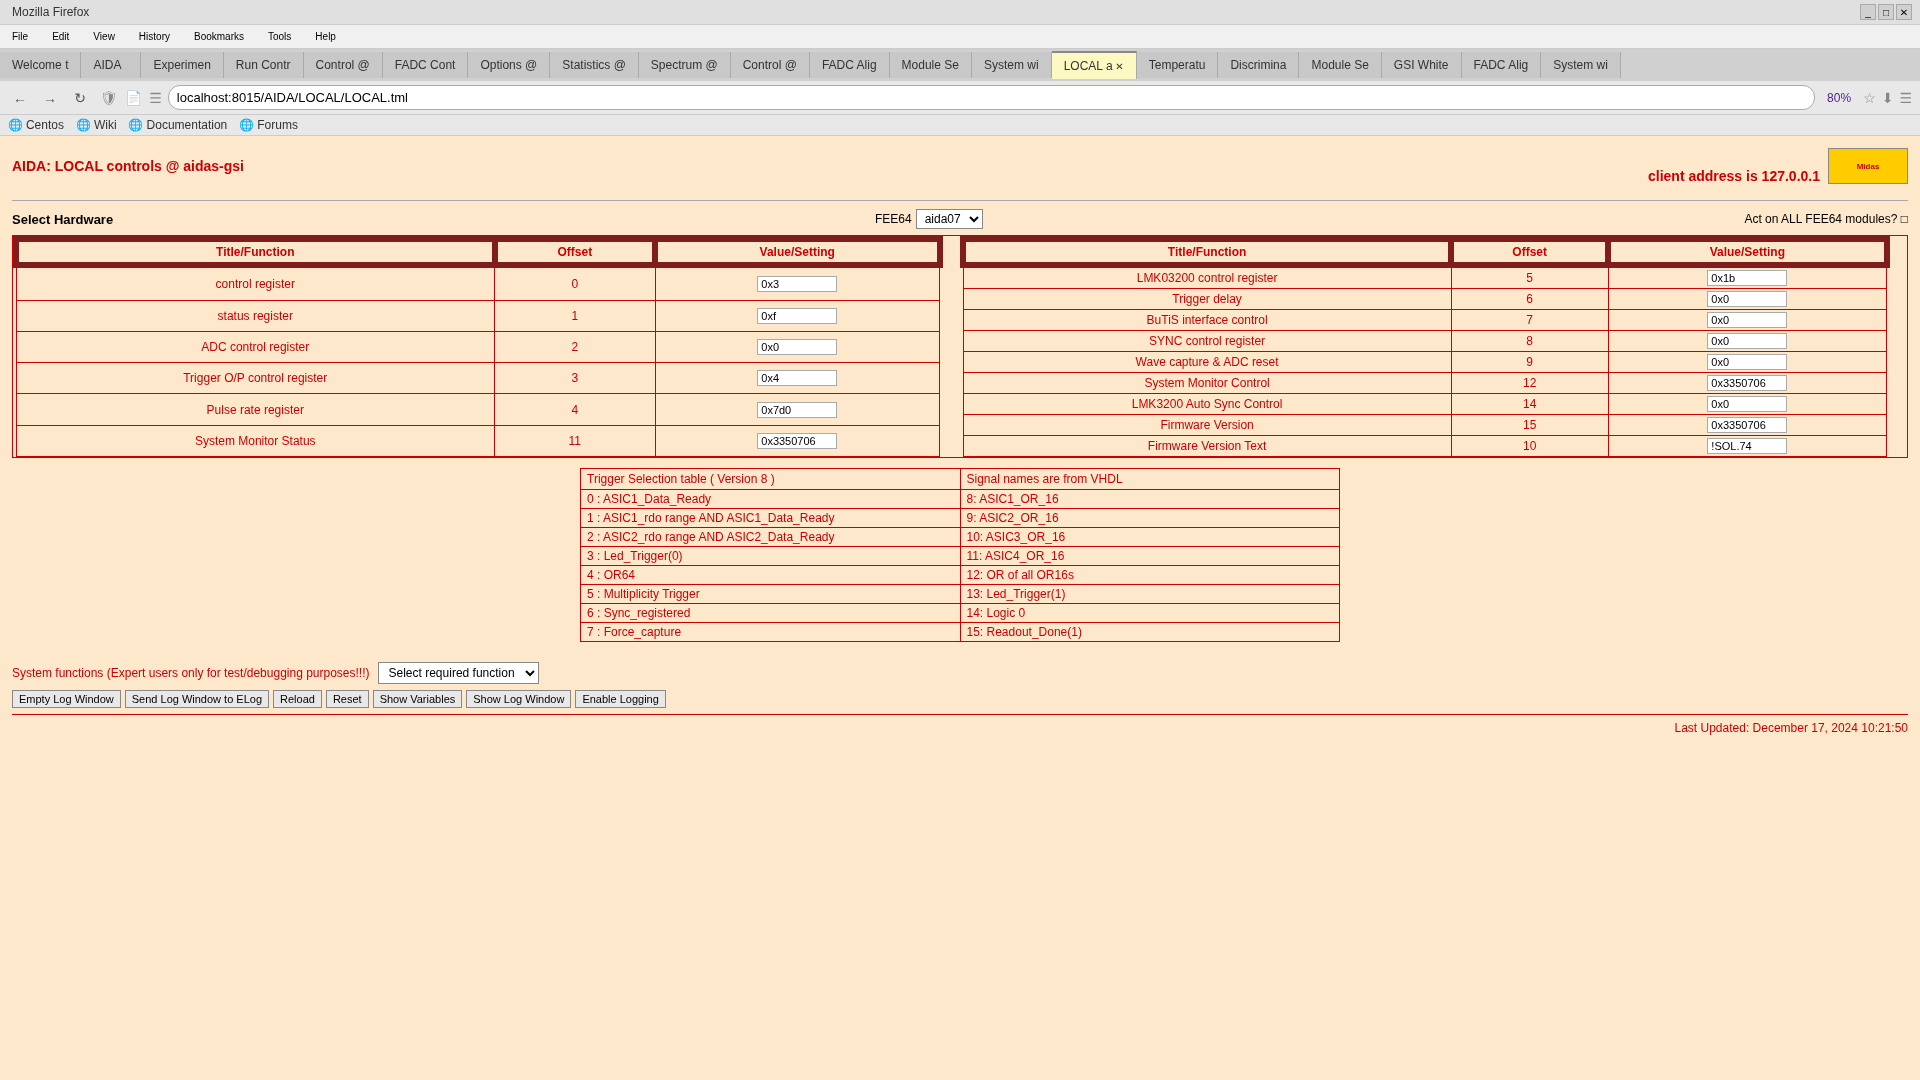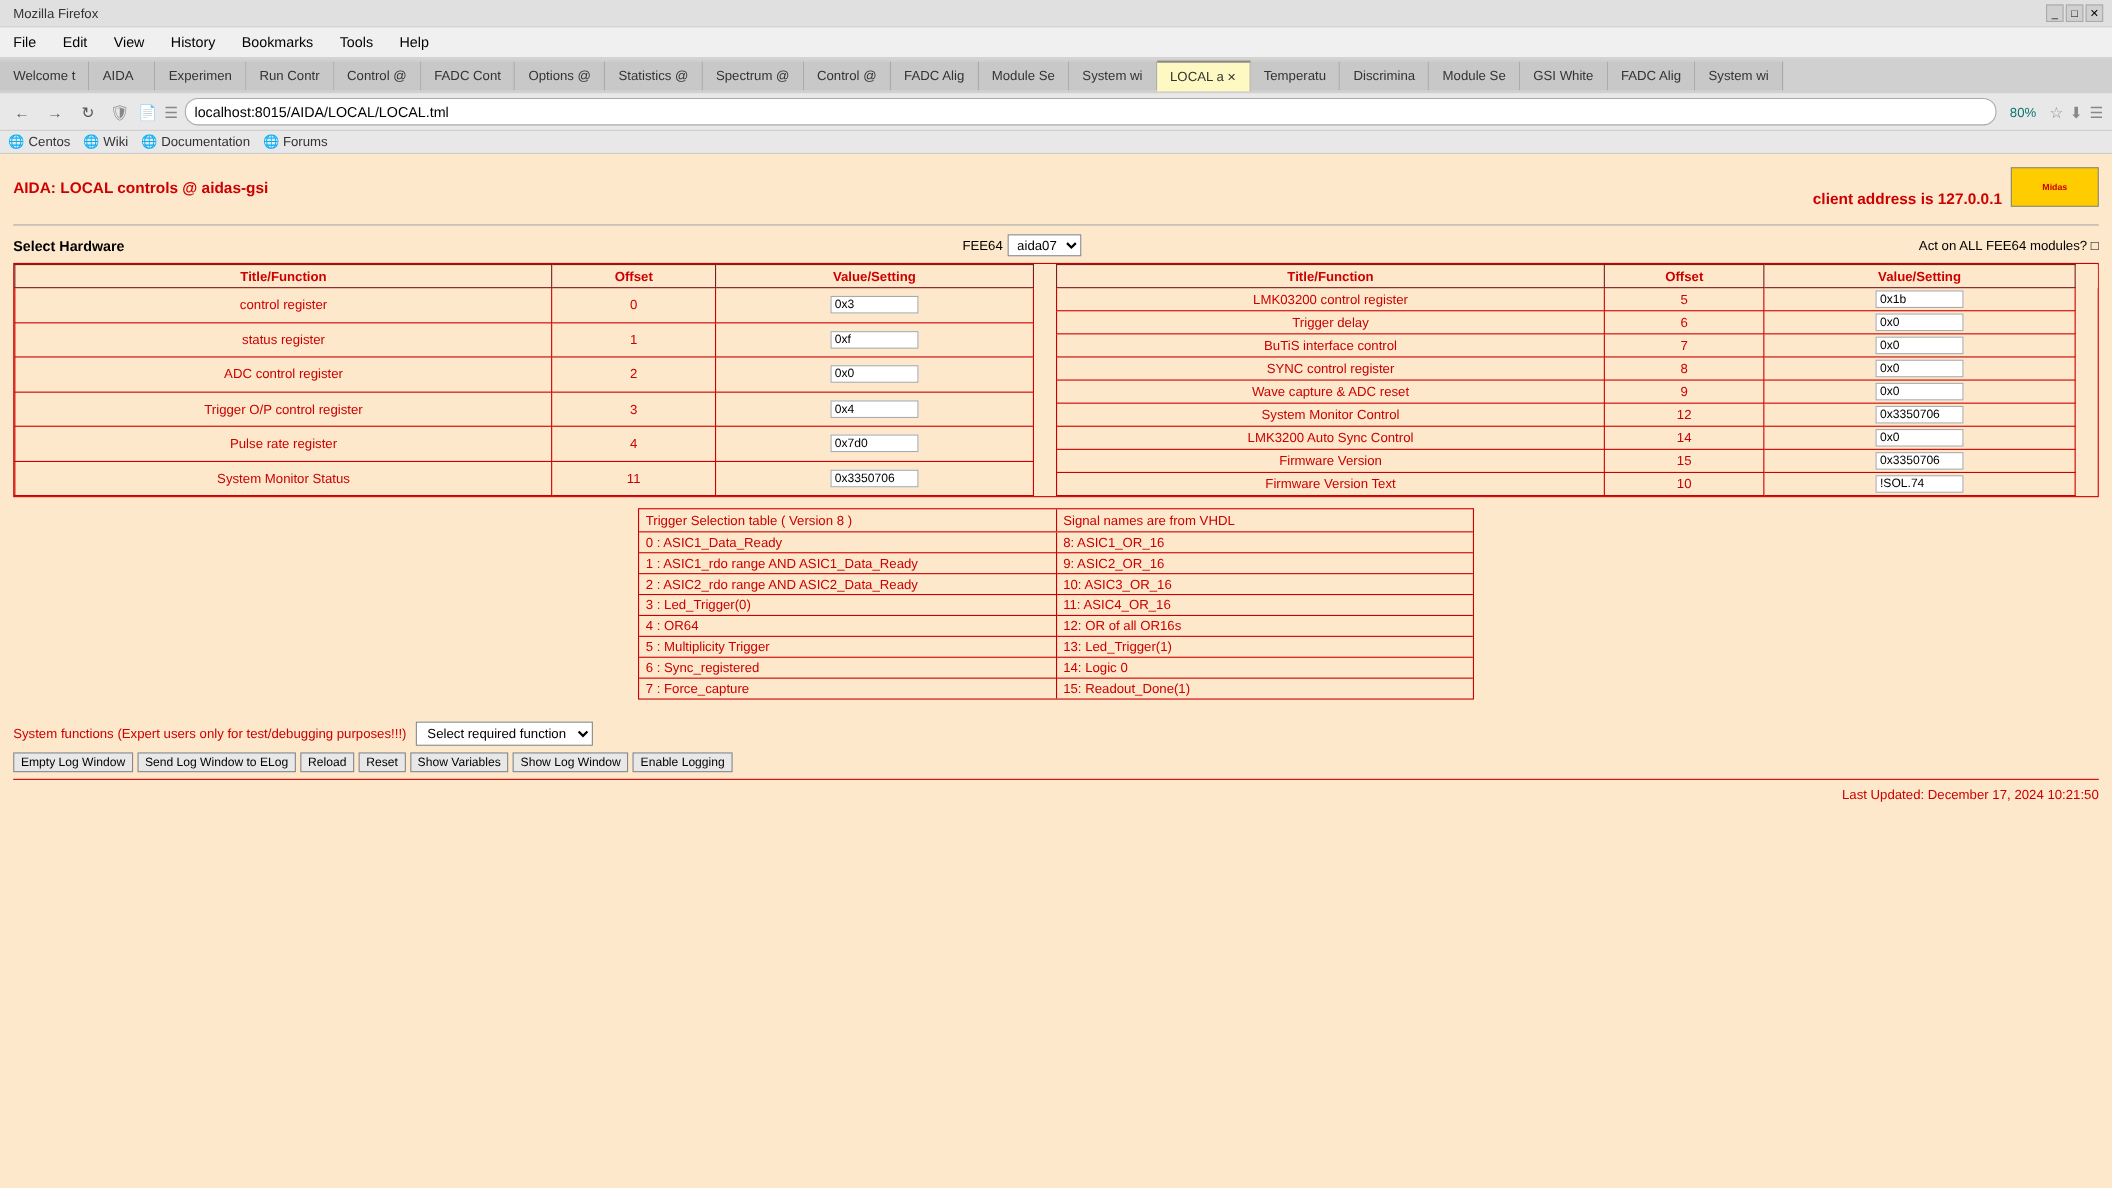--- a/index.html
+++ b/index.html
@@ -1,44 +1,44 @@
 <!DOCTYPE html>
 <html><head>
   <meta charset="utf-8">
   <style>
     * { margin: 0; padding: 0; box-sizing: border-box; }
     body { font-family: Arial, sans-serif; font-size: 12px; background: #fde8cc; color: #000; }
-    .menu-bar { display: flex; gap: 16px; padding: 4px 8px; background: #f0f0f0; border-bottom: 1px solid #ccc; font-size: 13px; }
+    .menu-bar { display: flex; gap: 16px; padding: 4px 8px; background: #f0f0f0; border-bottom: 1px solid #ccc; font-size: 10px; }
     .menu-bar span { cursor: pointer; padding: 2px 4px; }
     .tab-bar { display: flex; align-items: center; overflow: hidden; background: #d0d0d0; min-height: 32px; }
     .tab { padding: 6px 12px; font-size: 12px; background: #c8c8c8; border-right: 1px solid #aaa; cursor: pointer; white-space: nowrap; color: #333; min-width: 60px; max-width: 110px; overflow: hidden; text-overflow: ellipsis; }
     .tab.active { background: #fef9c3; border-top: 2px solid #888; }
     .nav-bar { display: flex; align-items: center; padding: 4px 8px; gap: 6px; background: #e8e8e8; border-bottom: 1px solid #ccc; }
     .nav-btn { width: 24px; height: 24px; border: none; background: transparent; cursor: pointer; font-size: 14px; color: #555; border-radius: 3px; }
     .url-bar { flex: 1; padding: 4px 8px; border: 1px solid #aaa; border-radius: 12px; font-size: 13px; background: white; }
-    .zoom-indicator { font-size: 12px; color: #0f766e; padding: 2px 6px; }
+    .zoom-indicator { font-size: 12px; color: #4c1d95; padding: 2px 6px; }
     .bookmarks-bar { display: flex; gap: 12px; padding: 3px 8px; background: #e8e8e8; border-bottom: 1px solid #ccc; font-size: 12px; color: #333; }
     .bookmark-item { cursor: pointer; display: flex; align-items: center; gap: 3px; }
 
     
     .page-content { background: #fde8cc; padding: 8px 12px; min-height: 800px; }
 
     .page-header { display: flex; justify-content: space-between; align-items: center; margin-bottom: 12px; padding: 4px 0; }
     .page-title { color: #cc0000; font-weight: bold; font-size: 14px; }
     .client-address { color: #cc0000; font-weight: bold; font-size: 14px; }
     .midas-logo { width: 80px; height: 36px; background: #ffcc00; border: 1px solid #888; display: flex; align-items: center; justify-content: center; font-size: 9px; font-weight: bold; color: #cc0000; }
 
     .hw-select-row { display: flex; align-items: center; justify-content: space-between; margin-bottom: 6px; }
     .hw-label { font-weight: bold; font-size: 13px; color: #000; }
     .fee64-row { display: flex; align-items: center; gap: 4px; }
     .fee64-label { font-size: 12px; }
     .fee64-select { font-size: 12px; padding: 1px 4px; border: 1px solid #888; background: white; }
     .act-all-label { font-size: 12px; }
     .half-table { flex: 1; border-collapse: collapse; }
-    .half-table th { background: #fde8cc; color: #cc0000; border: 1px solid #7f1d1d; padding: 3px 6px; font-size: 12px; text-align: center; }
+    .half-table th { background: #fde8cc; color: #cc0000; border: 6px solid #7f1d1d; padding: 3px 6px; font-size: 12px; text-align: center; }
     .half-table td { border: 1px solid #cc0000; padding: 2px 6px; font-size: 12px; color: #cc0000; text-align: center; }
     .half-table td input { width: 80px; border: 1px solid #aaa; font-size: 11px; padding: 1px 3px; }
     .half-table td.title-cell { text-align: center; }
 
     
     .trigger-table-wrapper { border: 1px solid #cc0000; margin: 0 auto; width: 760px; margin-bottom: 10px; }
     .trigger-header-row { display: flex; border-bottom: 1px solid #cc0000; }
     .trigger-header-cell { flex: 1; color: #cc0000; font-size: 12px; padding: 3px 6px; border-right: 1px solid #cc0000; }
     .trigger-header-cell:last-child { border-right: none; }
     .trigger-body { display: flex; }

